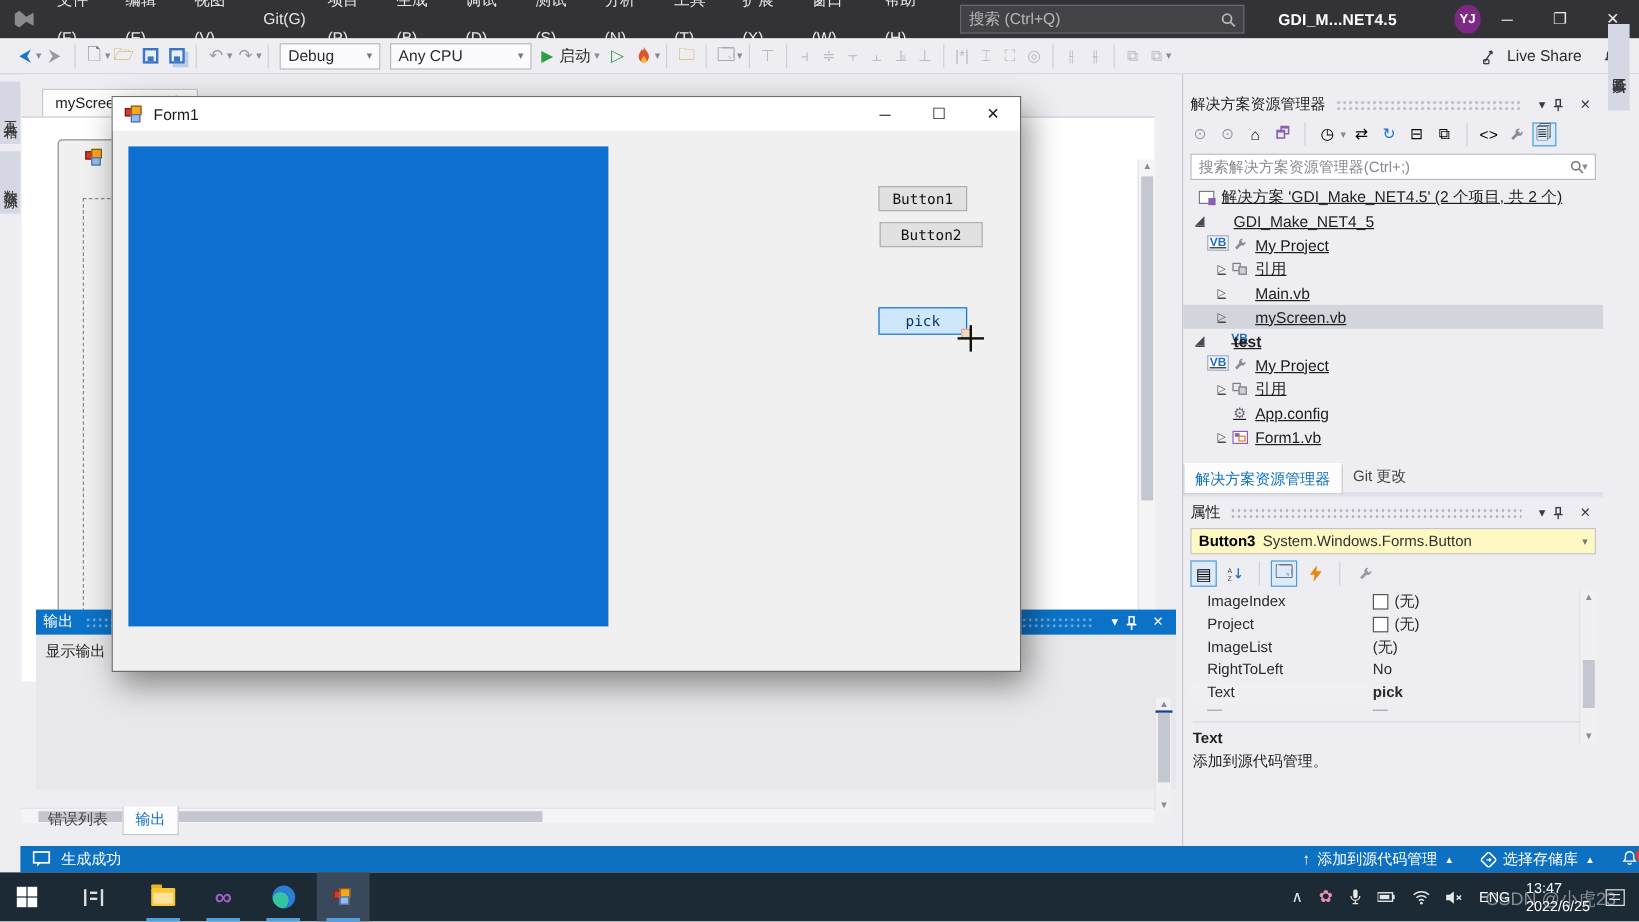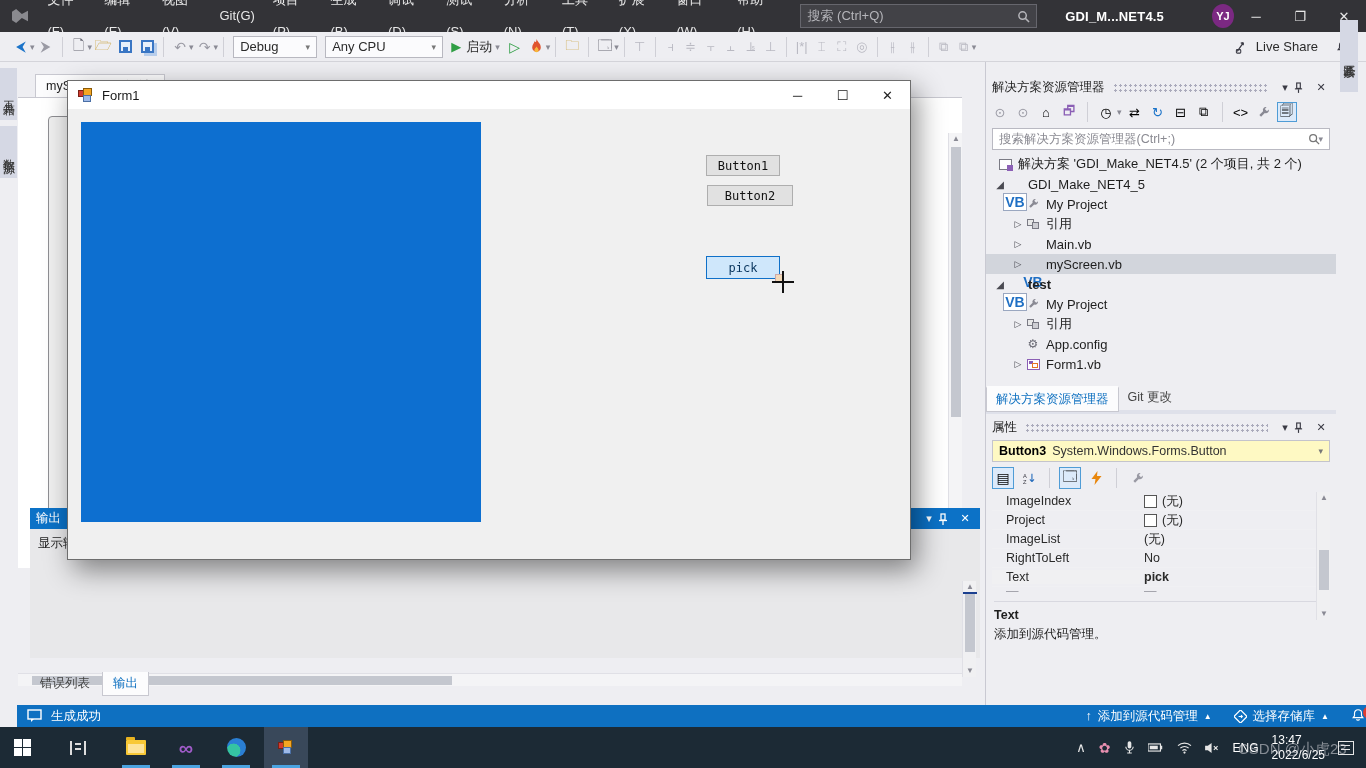--- a/index.html
+++ b/index.html
@@ -72,21 +72,21 @@
   #output-body { position:absolute; left:0; top:21px; width:100%; height:129px; background:#e8e8ea; color:#1e1e1e; }
   #show-output { position:absolute; left:8px; top:6px; font-size:12.5px; }
   #output-scroll { right:4px; top:52px; height:96px; background:#f0f0f2; }
   #output-scroll .blue-line { position:absolute; left:0; top:11px; width:14px; height:2px; background:#1b3f8f; }
 
   #bottom-tabs { left:30px; top:672px; width:950px; height:26px; display:flex; align-items:flex-start; gap:2px; }
   .btab { padding:3px 10px; font-size:12.5px; color:#444; }
   .btab.active { background:#fcfcfd; color:#0e70c0; border:1px solid #c8c8d0; border-top:none; }
 
   
-  #form1 { left:67px; top:80px; width:844px; height:480px; background:#f0f0f0; border:1px solid #6d6d6d;
+  #form1 { left:93px; top:80px; width:758px; height:480px; background:#f0f0f0; border:1px solid #6d6d6d;
            box-shadow:6px 10px 26px rgba(0,0,0,.45); z-index:50; }
   #form1-titlebar { position:absolute; left:0; top:0; width:100%; height:28px; background:#ffffff;
                     display:flex; align-items:center; }
   #form1-title { font-size:13px; color:#1a1a1a; margin-left:8px; }
   .wf-icon { width:16px; height:15px; position:relative; margin-left:10px; }
   .wf-icon i { position:absolute; }
   .wf-icon .a { left:0; top:2px; width:7px; height:7px; background:#d23b2e; border:1px solid #7a2015; }
   .wf-icon .b { left:5px; top:0; width:9px; height:8px; background:#f5a623; border:1px solid #8a5a08; }
   .wf-icon .c { left:5px; top:7px; width:8px; height:7px; background:#9db9e8; border:1px solid #4a6fa5; }
   #form1 .fbtns { margin-left:auto; display:flex; height:28px; }
@@ -110,26 +110,26 @@
         background-image:radial-gradient(#aab 1px, transparent 1.4px); background-size:5px 5px; }
   .pane-head .hic { width:18px; text-align:center; color:#3a3a44; font-size:11px; }
   #se-toolbar { display:flex; align-items:center; gap:3px; padding:3px 4px; height:28px; }
   #se-toolbar .tb-ic { width:20px; height:20px; font-size:13px; }
   .boxed { border:1px solid #4f9cd6; background:#dceafa; }
   #se-search { margin:2px 6px; height:22px; background:#ffffff; border:1px solid #b9b9c2; display:flex;
                align-items:center; padding:0 6px; color:#8a8a92; font-size:12.5px; }
   #se-search .ph { flex:1; overflow:hidden; white-space:nowrap; }
 
   #se-tree { position:relative; height:222px; margin-top:4px; font-size:13px; color:#1e1e1e; }
-  .trow { position:absolute; left:0; width:100%; height:20px; display:flex; align-items:center; }
+  .trow { position:absolute; left:0; width:100%; height:20px; display:flex; align-items:center;text-decoration:underline; }
   .trow.sel { background:#d2d5dc; }
   .texp { width:12px; font-size:9px; color:#4a4a52; text-align:center; }
   .texp.open { font-size:10px; }
   .ticon { width:18px; display:flex; align-items:center; justify-content:center; }
-  .vbtag { font-size:14px; font-weight:bold; color:#1f6fc4;margin-top:36px; }
+  .vbtag { font-size:10px; font-weight:bold; color:#1f6fc4;margin-top:36px; }
   .vbtag.boxed2 { border:1px solid #9aa7c0; padding:0 1px; background:#fff; }
   .tlabel { margin-left:4px; white-space:nowrap; }
   .tbold { font-weight:bold; }
   .sol-ic { width:13px; height:11px; border:1px solid #7a7a84; background:#fdfdfd; position:relative; }
   .sol-ic::after { content:""; position:absolute; right:-2px; bottom:-2px; width:6px; height:6px; background:#8b5fb5; }
   .gearfile { color:#6a6a74; font-size:12px; }
   .refs-ic { width:12px; height:10px; position:relative; }
   .refs-ic::before { content:""; position:absolute; left:0; top:0; width:5px; height:5px; border:1px solid #7a7a84; background:#e8e8e8; }
   .refs-ic::after { content:""; position:absolute; right:0; bottom:0; width:5px; height:5px; border:1px solid #7a7a84; background:#cfcfd4; }
   .form-ic { width:13px; height:11px; border:1px solid #8b5fb5; position:relative; background:#fff; }

